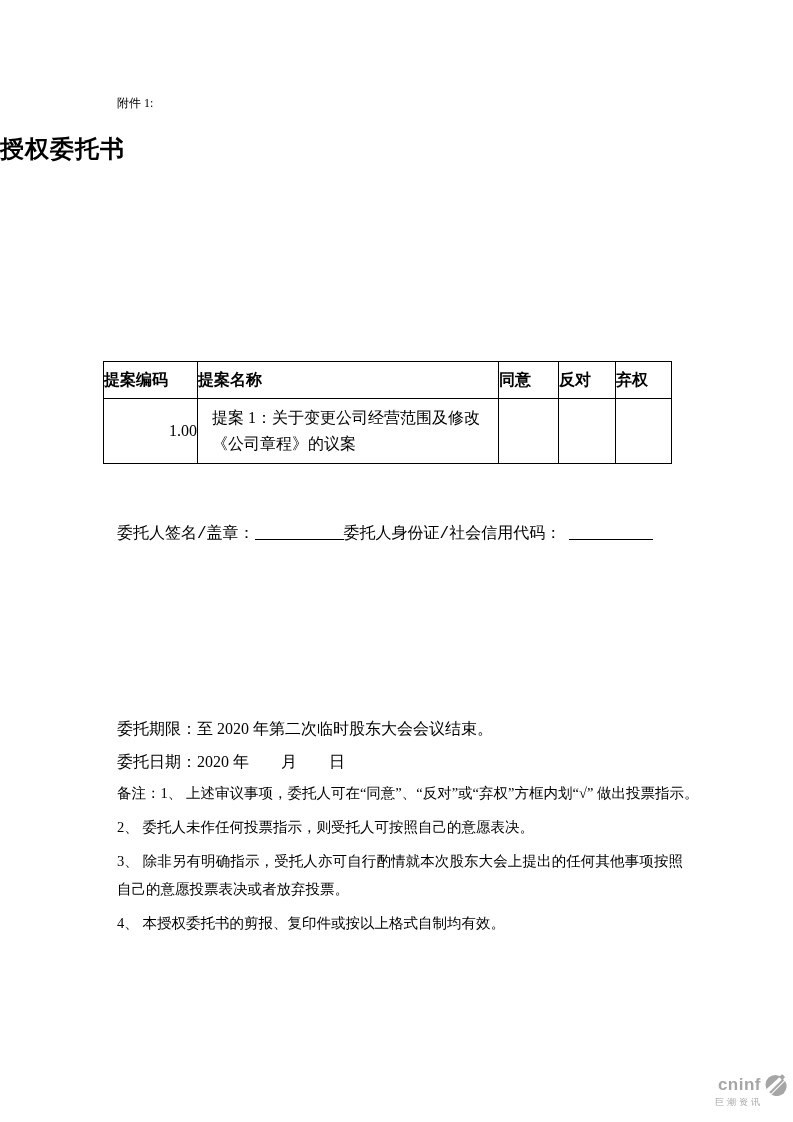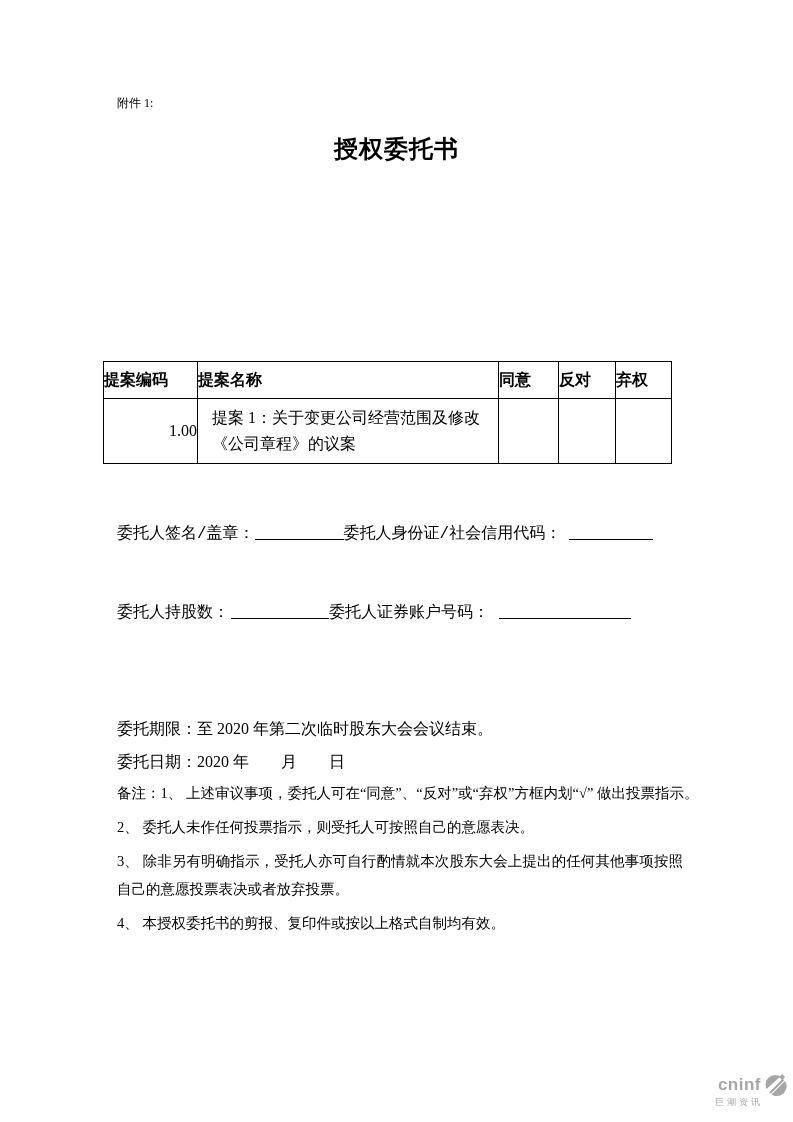--- a/index.html
+++ b/index.html
@@ -11,21 +11,21 @@
     font-family:"Liberation Serif","DejaVu Serif",serif;
     color:#000000;
     overflow:hidden;
   }
   .attachment {
     position:absolute; left:117px; top:95px;
     font-size:12px;
   }
   .doc-title {
     position:absolute; left:0; right:0; top:133px;
-    text-align:center;
+    text-align:left;
     font-family:"Liberation Sans","DejaVu Sans",sans-serif;
     font-weight:700; font-size:24px; letter-spacing:1px;
   }
   .paragraph {
     position:absolute; left:117px; top:198px; width:564px;
     font-size:16px; line-height:37.5px;
     text-align:justify; text-indent:32px;
   }
   .blank {
     display:inline-block;
@@ -129,21 +129,20 @@
         <td class="cell-name">提案 1：关于变更公司经营范围及修改《公司章程》的议案</td>
         <td></td>
         <td></td>
         <td></td>
       </tr>
     </tbody>
   </table>
 
   <div class="sig-row r1"><span>委托人签名/盖章：</span><span class="blank w89"></span><span>委托人身份证/社会信用代码：</span><span class="blank w84"></span></div>
 
-  <div class="sig-row r2"><span>委托人持股数：</span><span class="blank w98"></span><span>委托人证券账户号码：</span><span class="blank w132"></span></div>
 
 
   <div class="term-line period">委托期限：至 2020 年第二次临时股东大会会议结束。</div>
   <div class="term-line date">委托日期：2020 年　　月　　日</div>
 
   <div class="notes">
     <p class="nowrap">备注：1、 上述审议事项，委托人可在“同意”、“反对”或“弃权”方框内划“√” 做出投票指示。</p>
     <p class="nowrap">2、 委托人未作任何投票指示，则受托人可按照自己的意愿表决。</p>
     <p>3、 除非另有明确指示，受托人亦可自行酌情就本次股东大会上提出的任何其他事项按照自己的意愿投票表决或者放弃投票。</p>
     <p class="nowrap">4、 本授权委托书的剪报、复印件或按以上格式自制均有效。</p>

